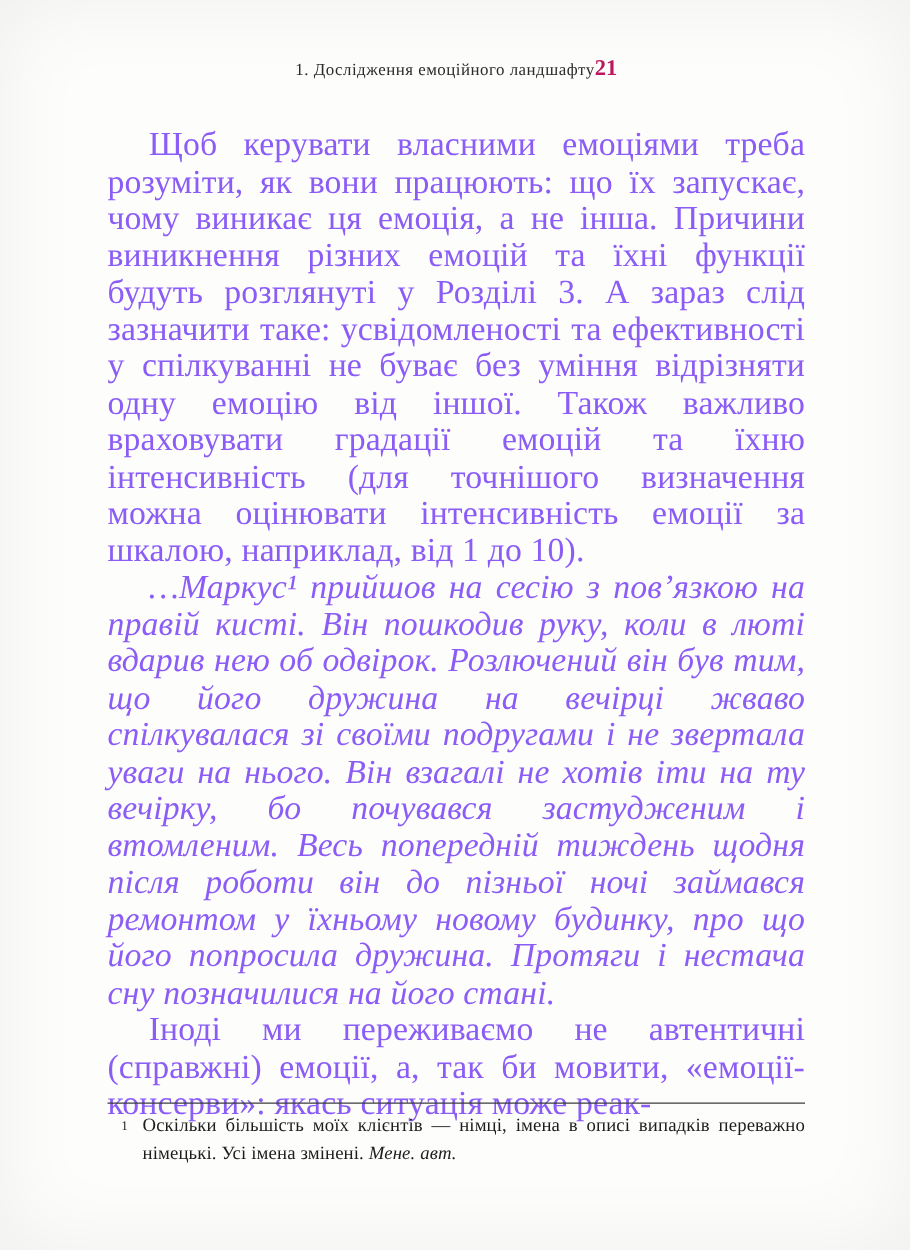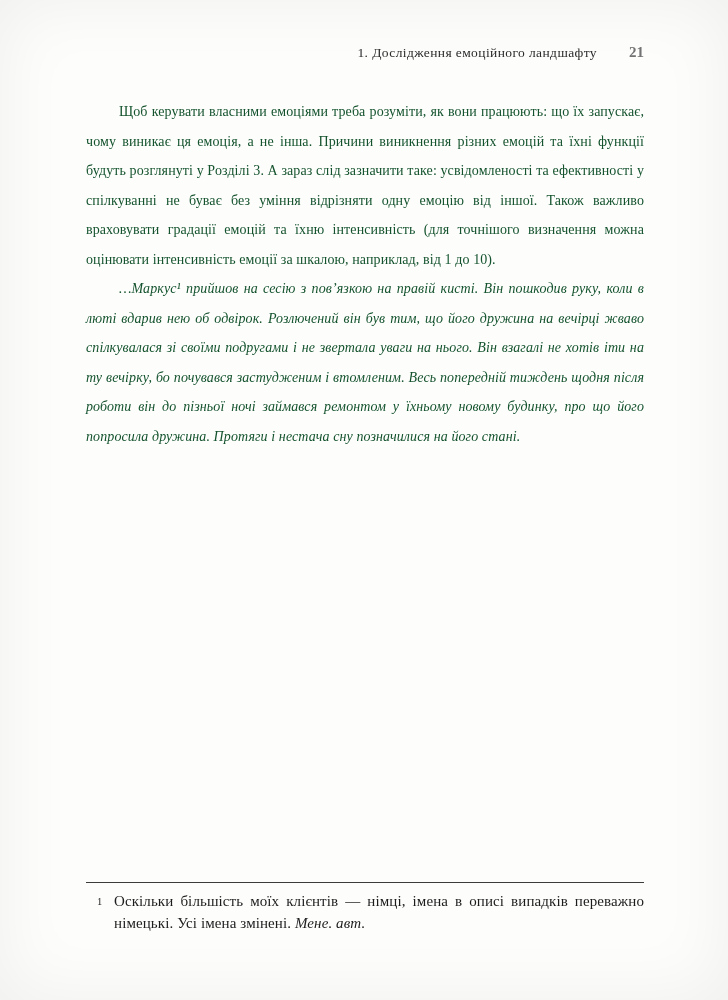--- a/index.html
+++ b/index.html
@@ -14,39 +14,38 @@
     background: #fdfdfc;
     position: relative;
     box-sizing: border-box;
     padding: 44px 84px 0 86px;
     font-family: "Liberation Serif", "DejaVu Serif", serif;
     box-shadow: inset 0 0 70px rgba(0,0,0,0.06);
     overflow: hidden;
   }
   .header {
     display: flex;
-    justify-content: flex-end;
+    justify-content: center;
     align-items: baseline;
     font-size: 13.5px;
     color: #2b2b2b;
     letter-spacing: 0.4px;
-    gap: 32px;
   }
   .page-num {
     font-weight: 700;
-    font-size: 15px;
+    font-size: 18px;
     letter-spacing: 0;
-    color: #737373;
+    color: #be185d;
   }
   .body-text {
     margin-top: 36px;
-    font-size: 14px;
+    font-size: 27px;
     line-height: 29.5px;
     text-align: justify;
-    color: #14532d;
+    color: #8b5cf6;
     letter-spacing: 0.1px;
   }
   .body-text p {
     margin: 0;
     text-indent: 33px;
   }
   .gap {
     margin-top: 27px;
   }
   .italic {
@@ -87,20 +86,21 @@
 <div class="page">
 
   <div class="header">
     <span class="chapter">1. Дослідження емоційного ландшафту</span>
     <span class="page-num">21</span>
   </div>
 
   <div class="body-text">
     <p>Щоб керувати власними емоціями треба розуміти, як вони працюють: що їх запускає, чому виникає ця емоція, а не інша. Причини виникнення різних емоцій та їхні функції будуть розглянуті у Розділі 3. А зараз слід зазначити таке: усвідомленості та ефективності у спілкуванні не буває без уміння відрізняти одну емоцію від іншої. Також важливо враховувати градації емоцій та їхню інтенсивність (для точнішого визначення можна оцінювати інтенсивність емоції за шкалою, наприклад, від 1 до 10).</p>
     <p class="italic gap">…Маркус¹ прийшов на сесію з пов’язкою на правій кисті. Він пошкодив руку, коли в люті вдарив нею об одвірок. Розлючений він був тим, що його дружина на вечірці жваво спілкувалася зі своїми подругами і не звертала уваги на нього. Він взагалі не хотів іти на ту вечірку, бо почувався застудженим і втомленим. Весь попередній тиждень щодня після роботи він до пізньої ночі займався ремонтом у їхньому новому будинку, про що його попросила дружина. Протяги і нестача сну позначилися на його стані.</p>
+    <p class="gap">Іноді ми переживаємо не автентичні (справжні) емоції, а, так би мовити, «емоції-консерви»: якась ситуація може реак-</p>
   </div>
 
   <div class="footnote-block">
     <div class="rule"></div>
     <div class="footnote">
       <span class="fn-marker">1</span>
       <span class="fn-text">
         <span>Оскільки більшість моїх клієнтів — німці, імена в описі випадків переважно німецькі. Усі імена змінені. </span><span class="italic">Мене. авт.</span>
       </span>
     </div>

